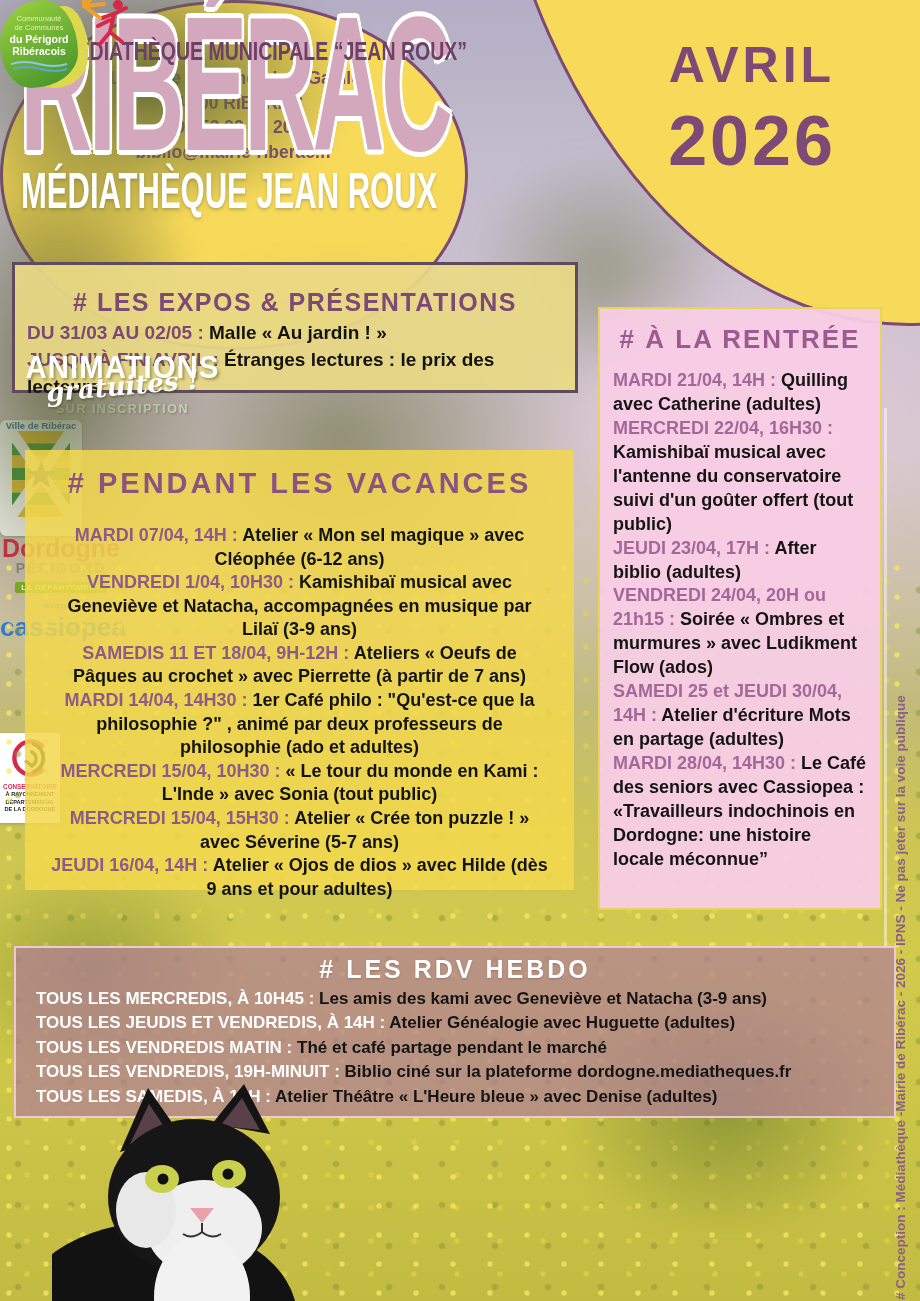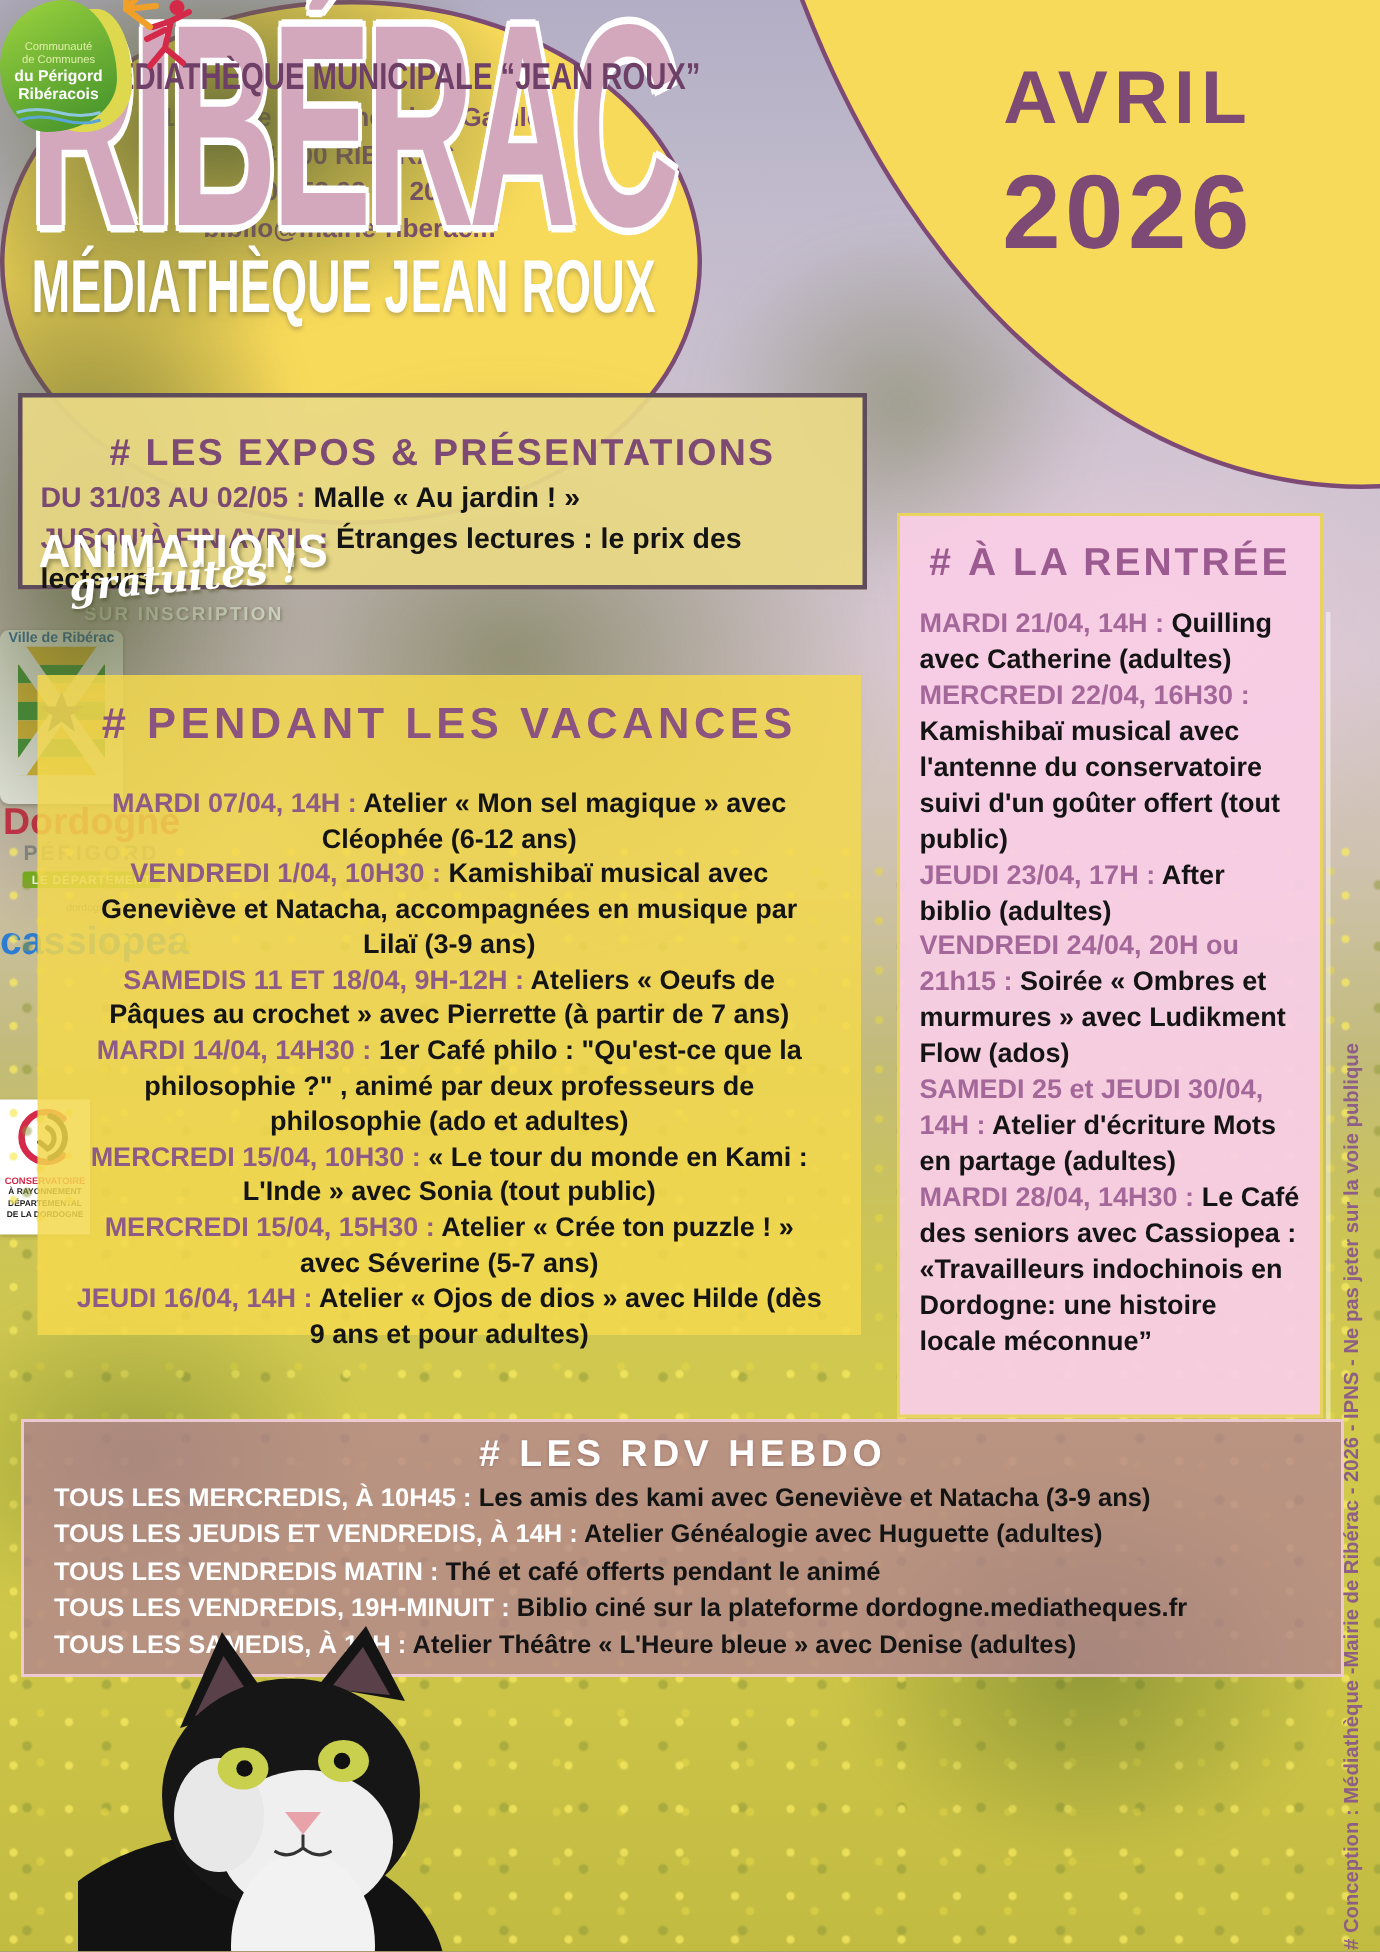--- a/index.html
+++ b/index.html
@@ -46,21 +46,21 @@
   .row{margin:0;font-weight:bold;}
   .px{font-weight:800;}
   #sec-expos{left:12px;top:262px;width:566px;height:131px;background:rgba(234,217,133,.93);border:3px solid #5e4b5c;}
   #sec-expos h2{margin:23px 0 3px;font-size:25px;color:#7d4a76;letter-spacing:1.5px;}
   #sec-expos .rows{padding:0 12px;font-size:19px;line-height:1.42;color:#141414;}
   #sec-expos .px{color:#7b4a73;}
   #sec-vacances{left:25px;top:450px;width:549px;height:440px;background:rgba(243,216,78,.85);}
   #sec-vacances h2{margin:17px 0 0;font-size:29px;color:#8a5380;letter-spacing:3px;}
   #sec-vacances .rows{padding:24px 26px 0;font-size:18px;line-height:1.31;color:#141414;text-align:center;}
   #sec-vacances .px{color:#8d5c86;}
-  #sec-rentree{left:598px;top:342px;width:284px;height:603px;background:rgba(248,206,229,.95);border:2px solid #e9d35f;}
+  #sec-rentree{left:598px;top:307px;width:284px;height:603px;background:rgba(248,206,229,.95);border:2px solid #e9d35f;}
   #sec-rentree h2{margin:15px 0 0;font-size:26px;color:#9c5b90;letter-spacing:2px;}
   #sec-rentree .rows{padding:14px 13px 0;font-size:18px;line-height:1.33;color:#141414;}
   #sec-rentree .px{color:#a4679a;}
   #sec-rdv{left:14px;top:946px;width:882px;height:172px;background:rgba(176,126,150,.72);border:2px solid rgba(246,210,225,.85);}
   #sec-rdv h2{margin:7px 0 3px;font-size:25px;color:#fff;letter-spacing:3px;text-shadow:0 1px 2px rgba(80,40,60,.3);}
   #sec-rdv .rows{padding:0 20px;font-size:17px;line-height:1.44;color:#141414;}
   #sec-rdv .px{color:#fff;}
   
   #venue{left:228px;top:1145px;width:468px;height:350px;border-radius:50%;background:#f8da5a;border:3px solid #7d4a76;text-align:center;box-sizing:border-box;padding-top:34px;color:#7d4a76;z-index:6;}
   .venue-name{display:inline-block;font-size:25px;font-weight:800;white-space:nowrap;transform:scaleX(.78);color:#6e4068;}
@@ -76,21 +76,21 @@
   #logo-ville .vl{font-size:9.5px;color:#2b6bb5;margin-top:4px;font-weight:bold;}
   #logo-dordogne{left:106px;top:1205px;width:122px;z-index:4;text-align:center;}
   .dor1{font-size:25px;font-weight:800;color:#d5294a;line-height:1;}
   .dor2{font-size:14px;font-weight:bold;color:#8a8a8a;letter-spacing:2px;line-height:1.1;}
   .dor3{display:inline-block;background:#7ab51d;color:#fff;font-size:8px;font-weight:800;letter-spacing:.5px;padding:1px 6px;border-radius:2px;margin-top:2px;}
   .dor4{font-size:7px;color:#666;display:inline-block;margin-left:2px;}
   #logo-cassiopea{left:112px;top:1258px;z-index:4;}
   .cas{font-size:26px;font-weight:800;color:#2d7dd2;letter-spacing:0;}
   #logo-cdc{left:712px;top:1202px;width:86px;height:90px;z-index:4;}
   .cdc-yellow{position:absolute;left:26px;top:6px;width:62px;height:82px;background:#ded84e;border-radius:60% 40% 55% 45%/50% 60% 40% 55%;}
-  .cdc-green{position:absolute;left:0;top:0;width:78px;height:88px;background:linear-gradient(150deg,#9ed43f,#3f8f2a);border-radius:55% 45% 60% 40%/50% 60% 40% 50%;text-align:center;box-sizing:border-box;padding-top:26px;}
+  .cdc-green{position:absolute;left:0;top:0;width:78px;height:88px;background:linear-gradient(150deg,#9ed43f,#3f8f2a);border-radius:55% 45% 60% 40%/50% 60% 40% 50%;text-align:center;box-sizing:border-box;padding-top:14px;}
   .cdc1{font-size:7.5px;color:#dff0a8;line-height:1.25;}
   .cdc2{font-size:10.5px;color:#fff;font-weight:800;line-height:1.2;}
   #logo-conservatoire{left:818px;top:1201px;width:60px;height:90px;background:#fff;z-index:4;text-align:center;box-sizing:border-box;padding-top:4px;box-shadow:0 1px 3px rgba(0,0,0,.2);}
   .con1{font-size:6.3px;font-weight:800;color:#d5294a;line-height:1.25;}
   .con2{font-size:5.6px;font-weight:bold;color:#222;line-height:1.3;}
 </style>
 </head>
 <body>
 
 <div id="page">
@@ -164,21 +164,21 @@
   </section>
 
   <section id="sec-rdv">
     <h2># LES RDV HEBDO</h2>
     <div class="rows">
 
         <p class="row"><span class="px">TOUS LES MERCREDIS, À 10H45 :</span> <span class="tx">Les amis des kami avec Geneviève et Natacha (3-9 ans)</span></p>
 
         <p class="row"><span class="px">TOUS LES JEUDIS ET VENDREDIS, À 14H :</span> <span class="tx">Atelier Généalogie avec Huguette (adultes)</span></p>
 
-        <p class="row"><span class="px">TOUS LES VENDREDIS MATIN :</span> <span class="tx">Thé et café offerts pendant le animé</span></p>
+        <p class="row"><span class="px">TOUS LES VENDREDIS MATIN :</span> <span class="tx">Thé et café partage pendant le marché</span></p>
 
         <p class="row"><span class="px">TOUS LES VENDREDIS, 19H-MINUIT :</span> <span class="tx">Biblio ciné sur la plateforme dordogne.mediatheques.fr</span></p>
 
         <p class="row"><span class="px">TOUS LES SAMEDIS, À 10H :</span> <span class="tx">Atelier Théâtre « L'Heure bleue » avec Denise (adultes)</span></p>
       </div>
   </section>
 
   <svg id="cat" class="abs" width="295" height="219" viewBox="0 0 295 219">
     <ellipse cx="105" cy="235" rx="140" ry="95" fill="#121212"></ellipse>
     <polygon points="68,70 96,6 128,52" fill="#141414"></polygon>

